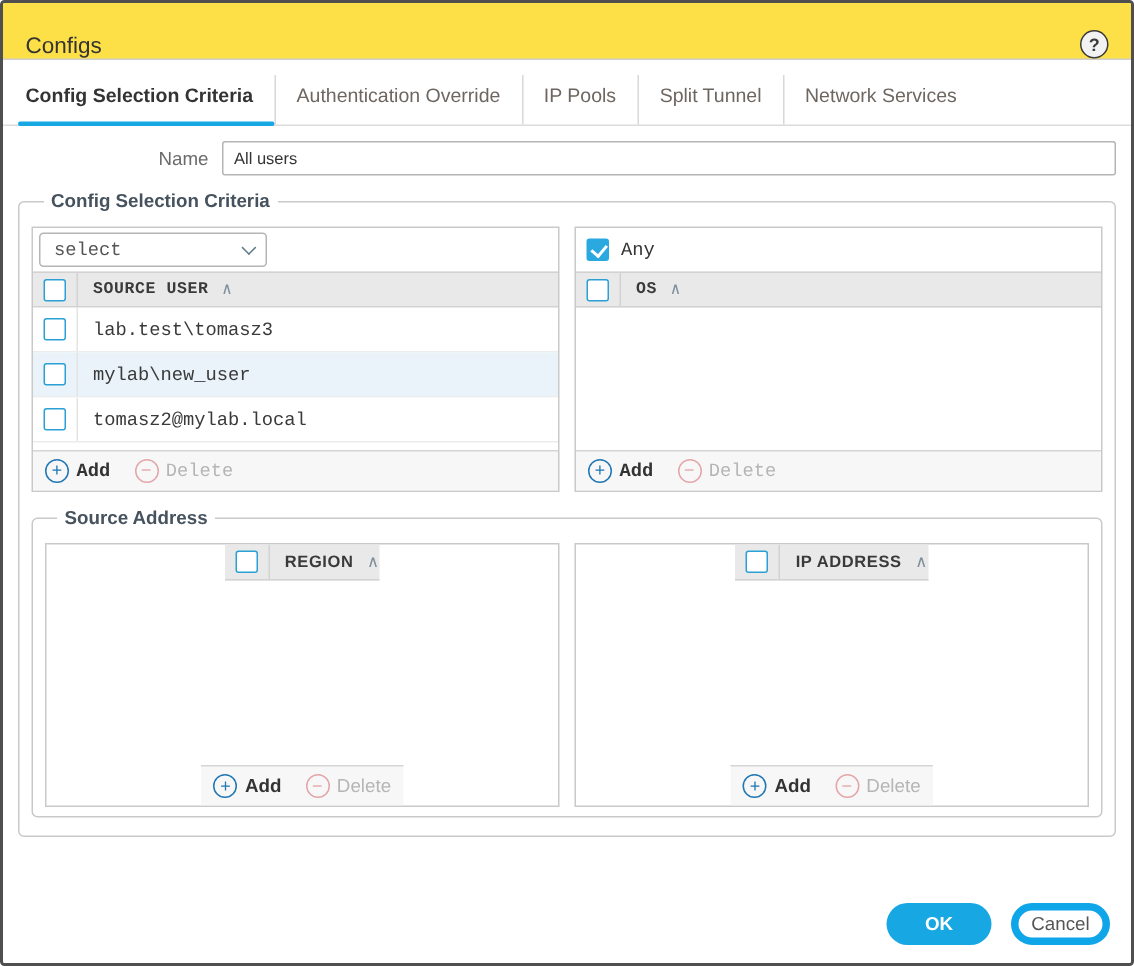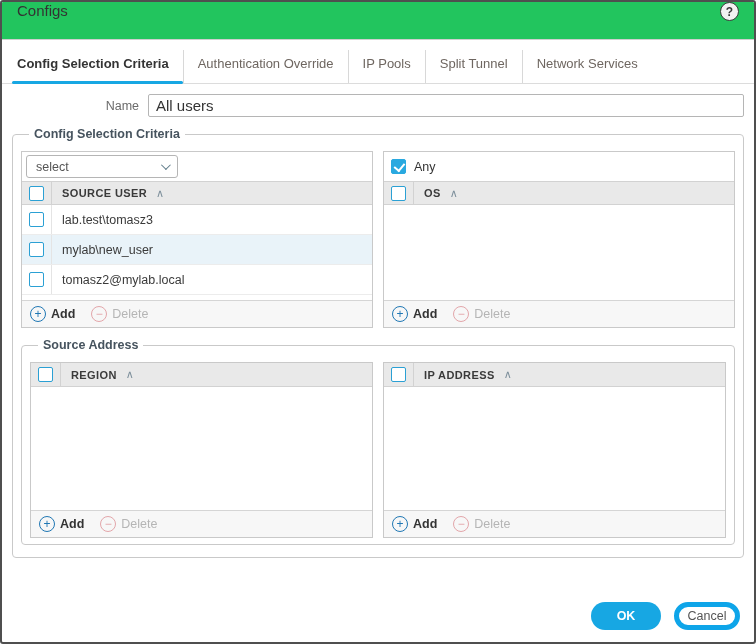--- a/index.html
+++ b/index.html
@@ -11,23 +11,23 @@
   .dialog {
     width: 756px; height: 644px;
     border: 2px solid #4f4f4f; border-radius: 3px;
     background: #fff;
     display: flex; flex-direction: column;
     overflow: hidden;
   }
   
   .titlebar {
     flex: 0 0 38px;
-    background: #22c55e;
+    background: #fde047;
     border-bottom: 1px solid #cfcfcf;
-    display: flex; align-items: flex-start;
+    display: flex; align-items: flex-end;
     padding: 0 15px;
   }
   .titlebar .title { font-size: 15px; color: #333; }
   .help-btn {
     margin-left: auto;
     width: 19px; height: 19px; border-radius: 50%;
     border: 1.5px solid #3a3a3a; color: #3a3a3a;
     display: flex; align-items: center; justify-content: center;
     font-size: 12px; font-weight: bold; cursor: pointer;
     background: #f2f2f2;
@@ -58,40 +58,40 @@
     padding: 10px 10px 12px;
   }
   .name-row { display: flex; align-items: center; margin: 0 0 10px; }
   .name-row label {
     width: 136px; text-align: right; padding-right: 9px;
     font-size: 12.5px; color: #6b6b6b;
   }
   .name-row input {
     flex: 1; height: 23px;
     border: 1px solid #b5b5b5; border-radius: 2px;
-    padding: 0 7px; font-size: 15px; color: #333;
+    padding: 0 7px; font-size: 11px; color: #333;
     font-family: "Liberation Sans", sans-serif;
     outline: none;
   }
   fieldset {
     border: 1px solid #c9c9c9; border-radius: 4px;
   }
   fieldset legend {
     font-size: 12.5px; font-weight: bold; color: #46535e;
     padding: 0 5px; margin-left: 8px;
   }
   fieldset.outer { padding: 10px 8px 12px; }
   fieldset.nested { padding: 10px 8px 6px; margin-top: 10px; }
   .panels { display: flex; gap: 10px; }
   .panel {
     flex: 1; border: 1px solid #c9c9c9; background: #fff;
     display: flex; flex-direction: column; overflow: hidden;
   }
-  .panel.tall { height: 177px; }
-  .panel.short { height: 176px; }
+  .panel.tall { height: 177px; font-family: Liberation Mono, monospace; }
+  .panel.short { height: 176px; align-items: center; }
   .panel-toprow { flex: 0 0 29px; display: flex; align-items: center; padding: 0 4px; }
   .select-box {
     width: 152px; height: 23px;
     border: 1px solid #b5b5b5; border-radius: 3px;
     display: flex; align-items: center; justify-content: space-between;
     padding: 0 9px; font-size: 12.5px; color: #555; cursor: pointer;
     background: #fff;
   }
   .chev-down {
     width: 7px; height: 7px;

